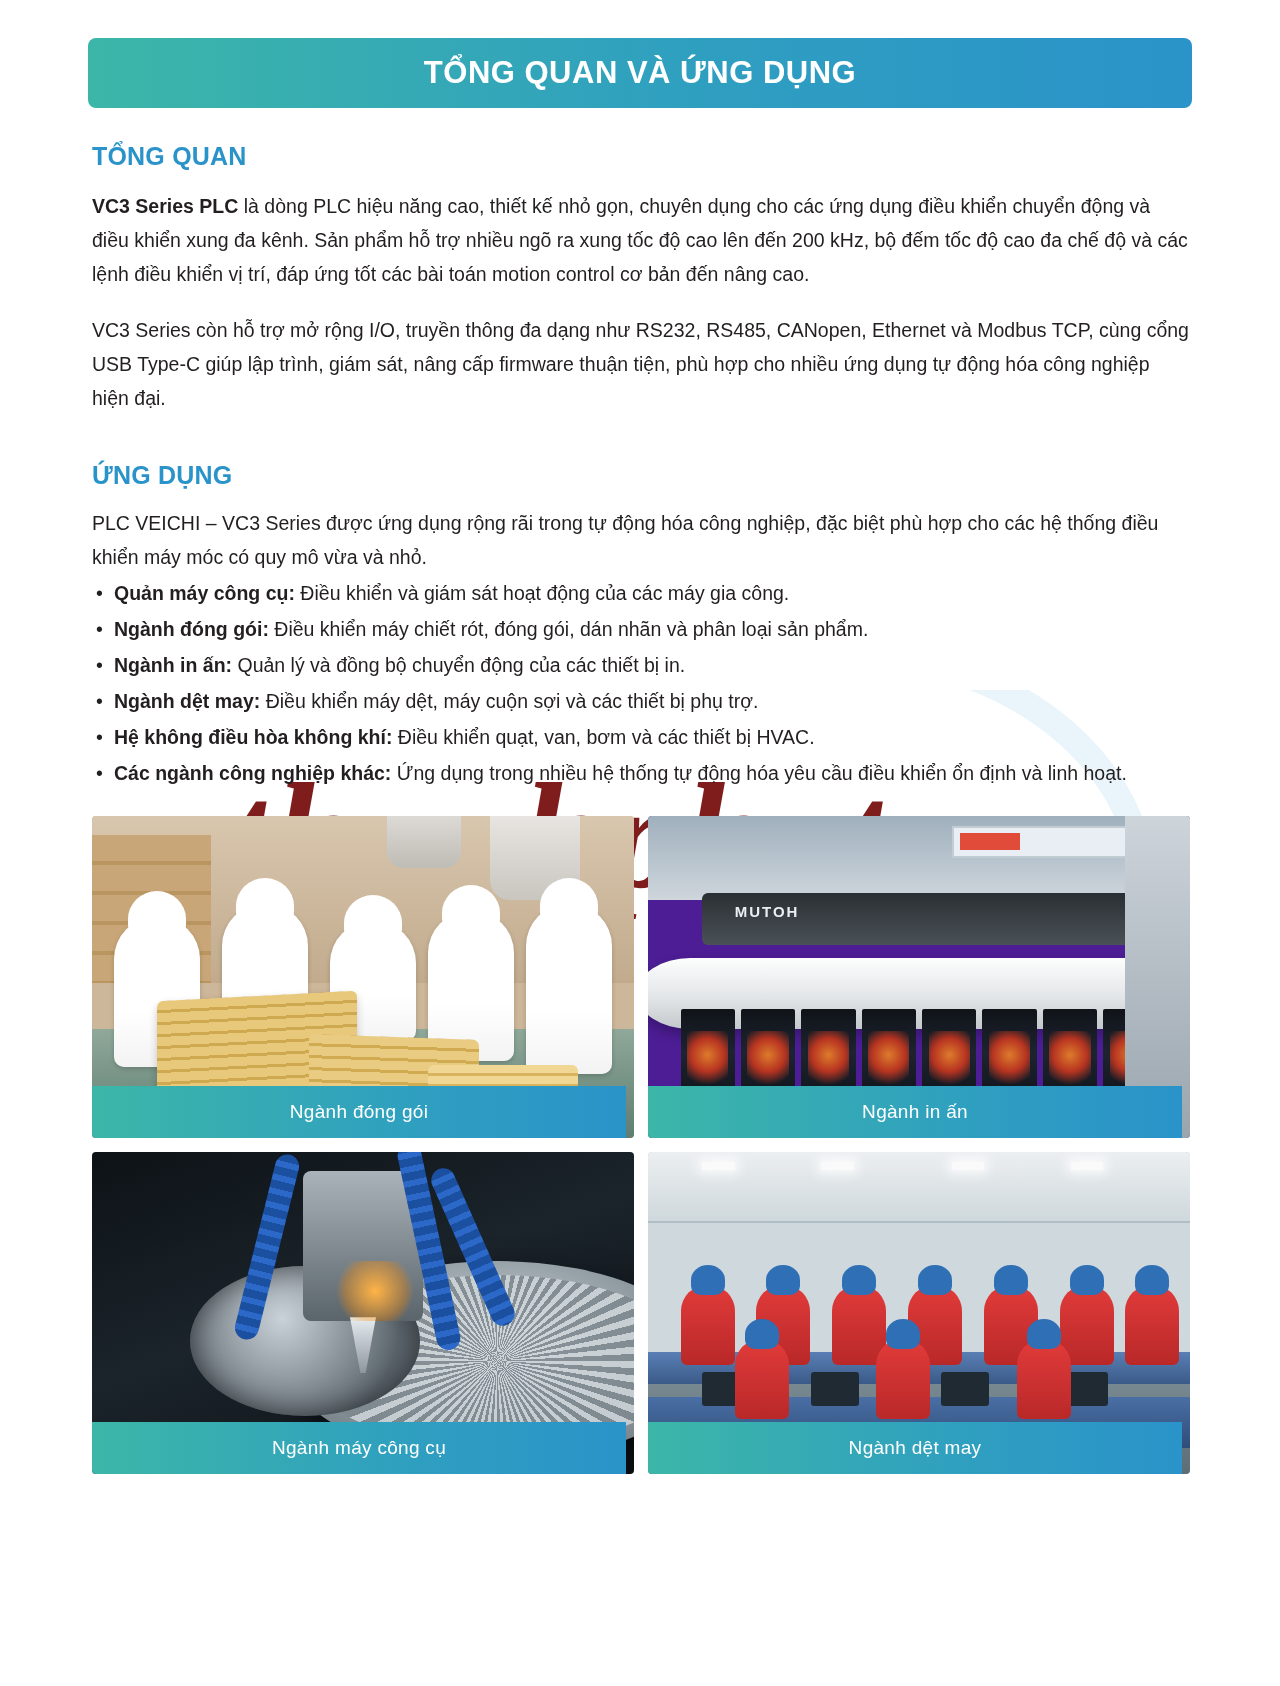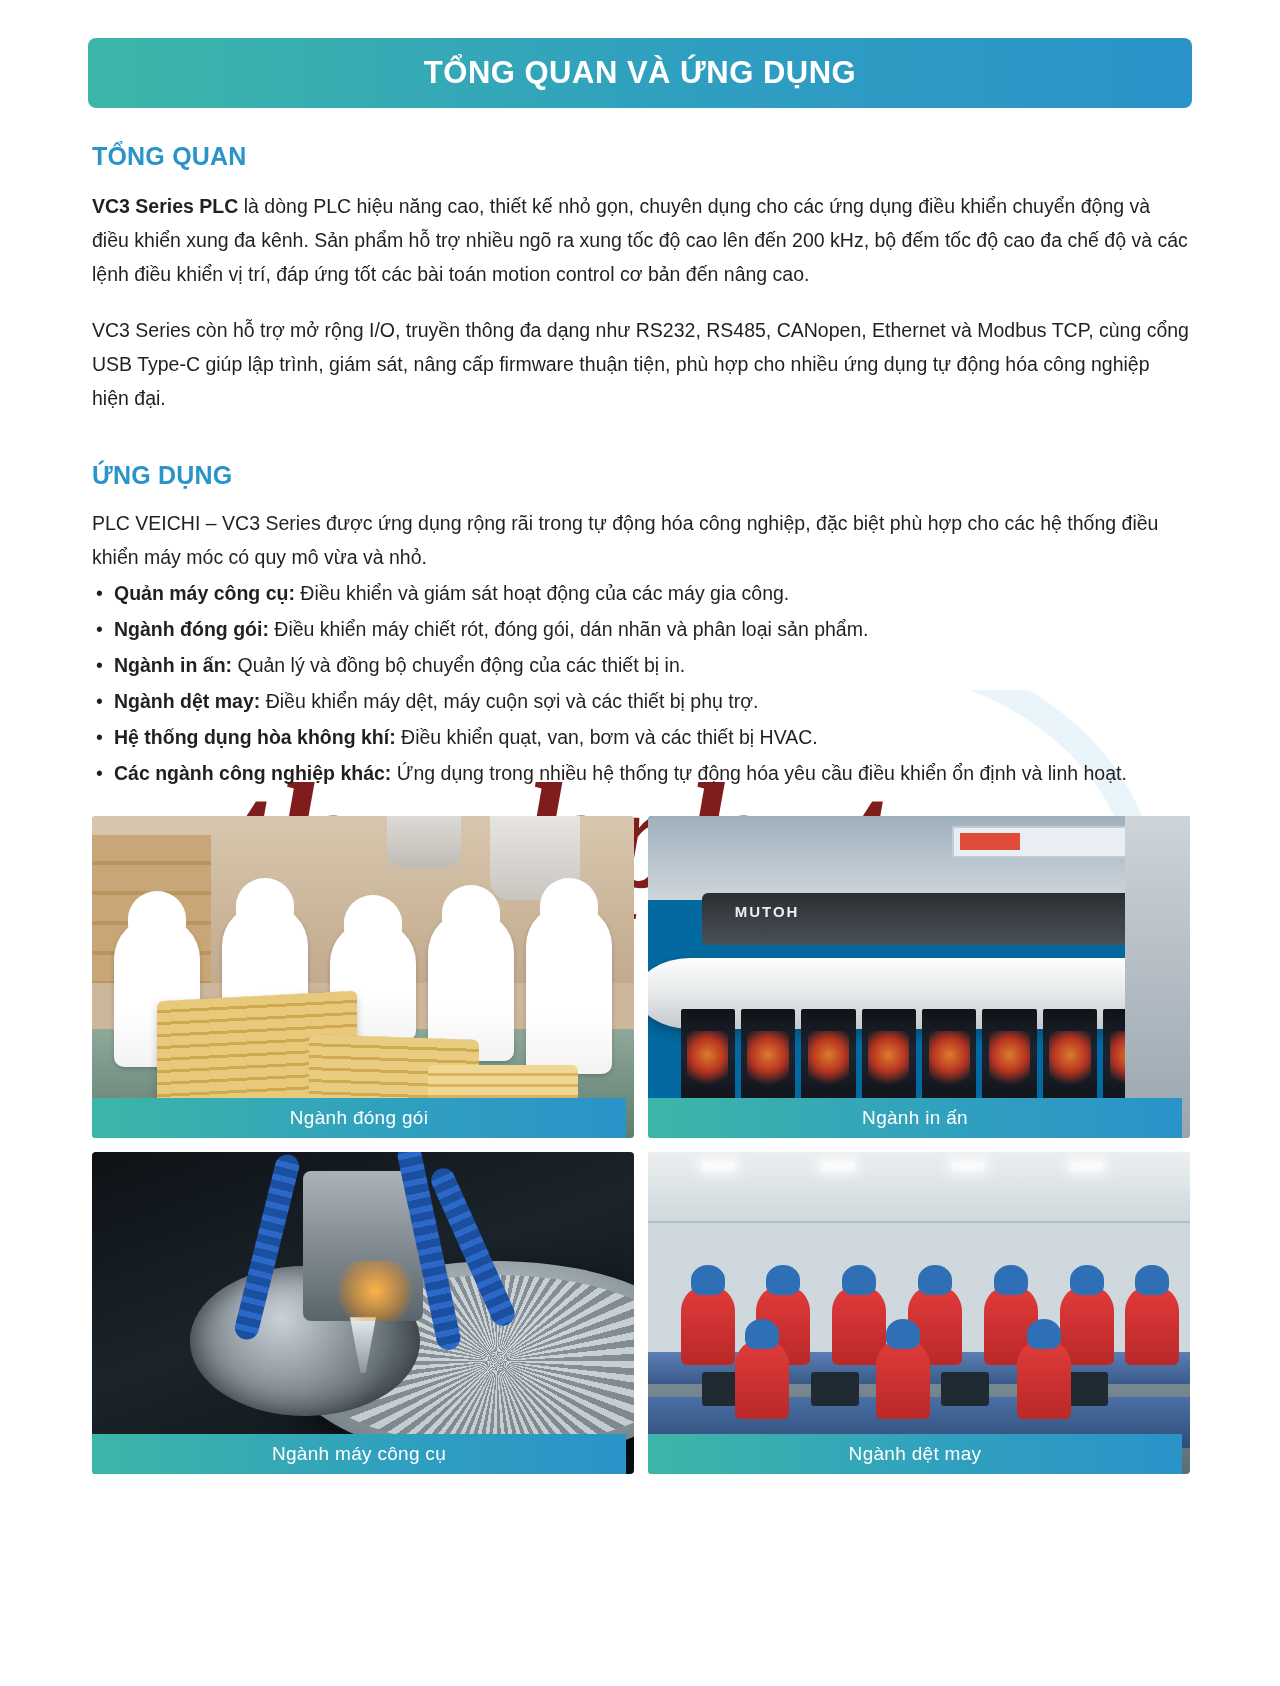--- a/index.html
+++ b/index.html
@@ -136,21 +136,21 @@
     background: #ddd;
   }
   .card .photo {
     position: absolute;
     inset: 0;
     overflow: hidden;
   }
   .card .caption {
     position: absolute;
     left: 0; right: 8px; bottom: 0;
-    height: 40px;
+    height: 52px;
     background: linear-gradient(90deg, #3cb6a8 0%, #2f9fc0 60%, #2a93c9 100%);
     color: #fff;
     font-size: 19px;
     display: flex;
     align-items: center;
     justify-content: center;
     letter-spacing: 0.3px;
   }
 
   
@@ -182,21 +182,21 @@
     background:repeating-linear-gradient(180deg,#e8c87a 0 9px,#cfa94f 9px 12px);
     border-radius:6px; transform:skewY(-3deg); box-shadow:0 4px 8px rgba(0,0,0,.2);}
   .ph-pack .stack2 { position:absolute; bottom:6%; left:40%; width:170px; height:82px;
     background:repeating-linear-gradient(180deg,#e9cb82 0 9px,#d0ab52 9px 12px);
     border-radius:6px; transform:skewY(2deg); }
   .ph-pack .stack3 { position:absolute; bottom:4%; left:62%; width:150px; height:60px;
     background:repeating-linear-gradient(180deg,#f0d793 0 8px,#d8b45e 8px 11px);
     border-radius:6px; }
 
   
-  .ph-print { position:absolute; inset:0; background:#0369a1; }
+  .ph-print { position:absolute; inset:0; background:#4c1d95; }
   .ph-print .top { position:absolute; left:0; top:0; width:100%; height:26%;
     background:linear-gradient(180deg,#9fb0bd,#cfd6dc); }
   .ph-print .banner { position:absolute; right:6%; top:3%; width:38%; height:10%;
     background:#e8eef3; border:2px solid #c2ccd3; }
   .ph-print .banner::after{ content:""; position:absolute; left:6px; top:5px; width:30%;
     height:60%; background:#e04b3a; }
   .ph-print .roller { position:absolute; left:-2%; top:44%; width:104%; height:22%;
     background:linear-gradient(180deg,#fdfdfd 0%,#e3e6e8 55%,#c3c8cc 100%);
     border-radius:60px/40px; box-shadow:0 6px 12px rgba(0,0,0,.25); }
   .ph-print .head { position:absolute; left:10%; top:24%; width:80%; height:16%;
@@ -298,21 +298,21 @@
       <li>
         <span class="lead">Ngành đóng gói:</span><span> Điều khiển máy chiết rót, đóng gói, dán nhãn và phân loại sản phẩm.</span>
       </li>
       <li>
         <span class="lead">Ngành in ấn:</span><span> Quản lý và đồng bộ chuyển động của các thiết bị in.</span>
       </li>
       <li>
         <span class="lead">Ngành dệt may:</span><span> Điều khiển máy dệt, máy cuộn sợi và các thiết bị phụ trợ.</span>
       </li>
       <li>
-        <span class="lead">Hệ thống dụng hòa không khí:</span><span> Điều khiển quạt, van, bơm và các thiết bị HVAC.</span>
+        <span class="lead">Hệ không điều hòa không khí:</span><span> Điều khiển quạt, van, bơm và các thiết bị HVAC.</span>
       </li>
       <li>
         <span class="lead">Các ngành công nghiệp khác:</span><span> Ứng dụng trong nhiều hệ thống tự động hóa yêu cầu điều khiển ổn định và linh hoạt.</span>
       </li>
     </ul>
   </div>
 
   <div class="grid">
 
     <div class="card">

